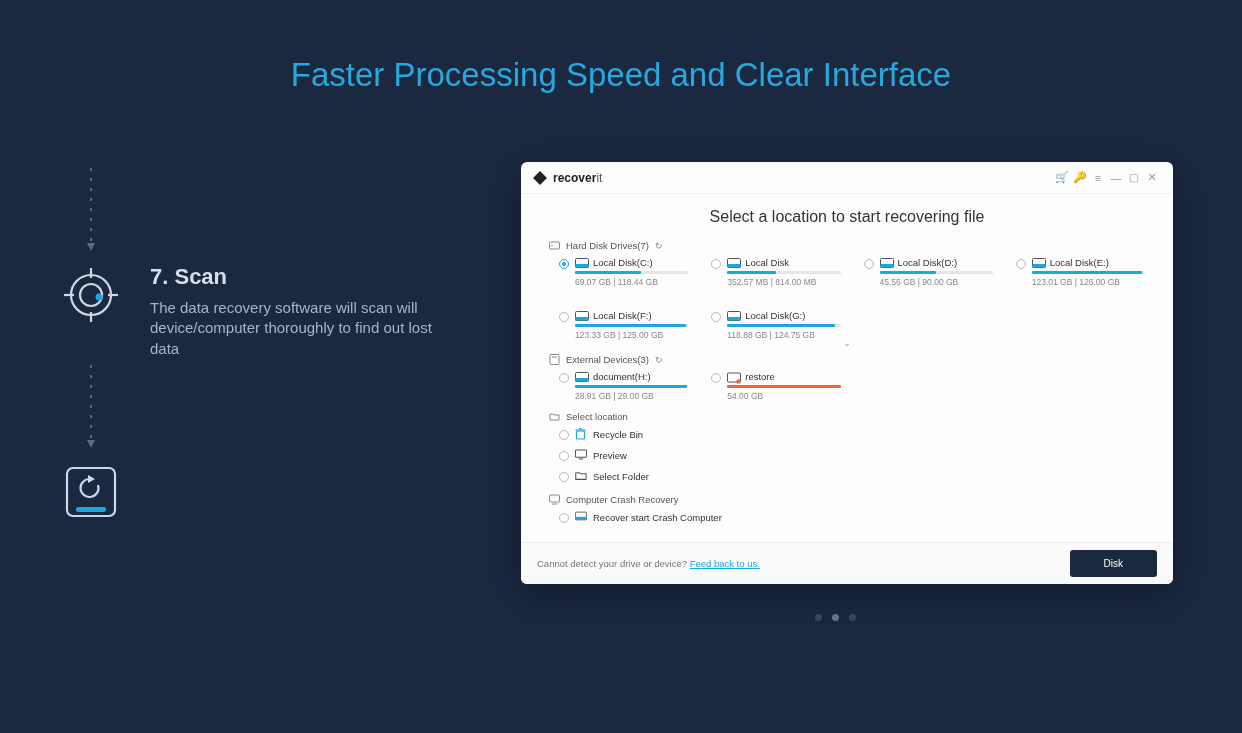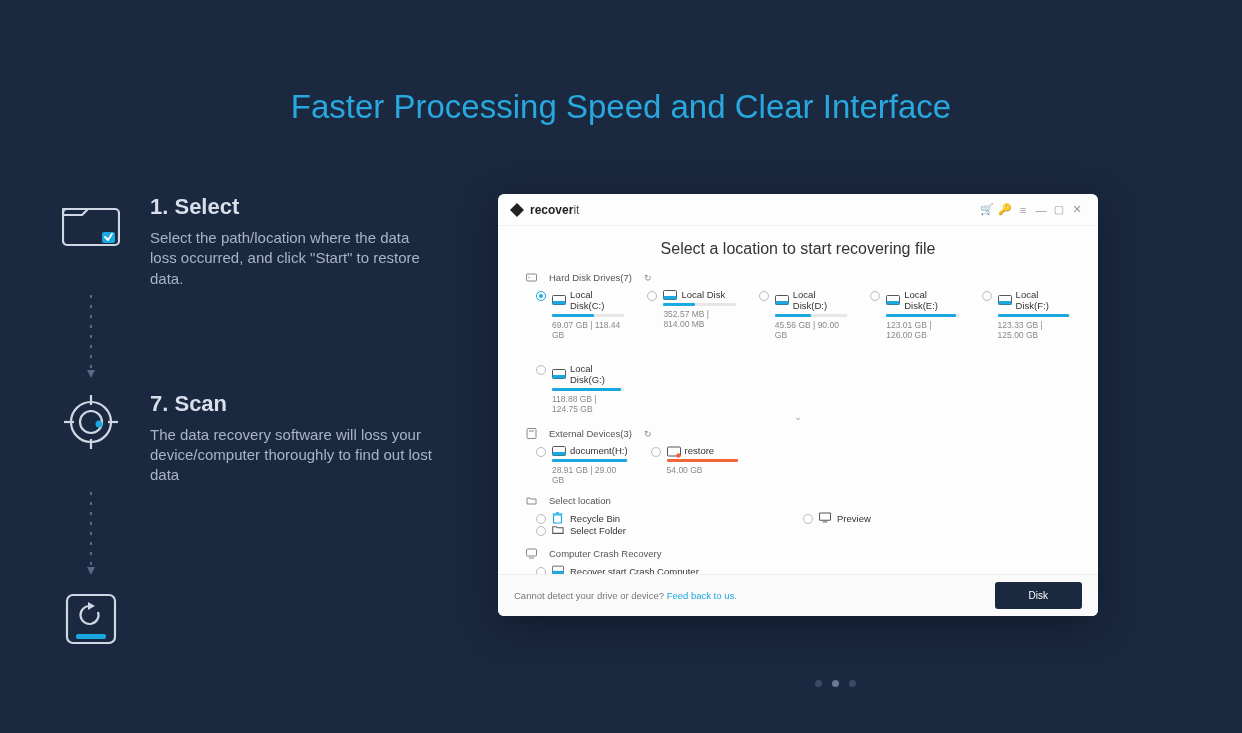--- a/index.html
+++ b/index.html
@@ -9,21 +9,21 @@
   background: #1a2840;
   font-family: -apple-system, "Segoe UI", Arial, sans-serif;
   overflow: hidden;
   color: #c8d0dd;
 }
 .page-title {
   text-align: center;
   color: #29a8df;
   font-size: 33px;
   font-weight: 400;
-  padding-top: 88px;
+  padding-top: 56px;
 }
 .content {
   display: flex;
   margin-top: 68px;
 }
 
 .steps {
   width: 460px;
   padding-left: 60px;
 }
@@ -56,56 +56,56 @@
 .connector {
   width: 62px;
   display: flex;
   justify-content: center;
   margin: 6px 0 6px 0;
 }
 .connector svg { display: block; }
 
 
 .app {
-  width: 600px;
+  width: 652px;
   height: 422px;
   background: #fdfdfd;
   border-radius: 6px;
   box-shadow: 0 10px 40px rgba(0,0,0,.35);
   position: relative;
   color: #333;
   font-size: 10px;
-  margin-left: 38px;
+  margin-left: 61px;
 }
 .app-titlebar {
   height: 32px;
   display: flex;
   align-items: center;
   padding: 0 12px;
   border-bottom: 1px solid #f0f0f0;
 }
 .app-logo { display: flex; align-items: center; gap: 6px; font-size: 12px; font-weight: 600; color: #222; }
 .app-logo .thin { font-weight: 300; color: #555; }
 .titlebar-spacer { flex: 1; }
 .tb-icon { width: 18px; text-align: center; color: #999; cursor: pointer; font-size: 11px; }
 .tb-icon.cart { color: #f07e3a; }
 .tb-icon.key { color: #29a8df; }
 
 .app-body { padding: 14px 28px 0 28px; }
 .app-heading { text-align: center; font-size: 16px; color: #333; margin-bottom: 14px; }
 
 .section-hdr {
-  display: flex; align-items: center; gap: 12px;
+  display: flex; align-items: center; gap: 6px;
   font-size: 9.5px; color: #555; margin: 6px 0 6px 0; text-align: right;
 }
 .section-hdr .refresh { color: #888; font-size: 9px; }
 
 .drive-grid {
   display: grid;
-  grid-template-columns: repeat(5, 1fr);
+  grid-template-columns: repeat(4, 1fr);
   column-gap: 10px;
   row-gap: 6px;
   margin-left: 10px;
   gap: 23px;
 }
 .drive {
   display: flex; align-items: flex-start; gap: 6px;
 }
 .radio {
   width: 10px; height: 10px; border: 1px solid #bbb; border-radius: 50%;
@@ -120,38 +120,39 @@
 .drive-name .dicon { width: 14px; height: 10px; display:inline-flex; }
 .bar {
   height: 3px; background: #e6e6e6; margin-top: 3px; position: relative; border-radius: 1px;
 }
 .bar .fill { position: absolute; top:0; left:0; bottom:0; background:#1aa8e0; border-radius:1px; }
 .bar.orange .fill { background:#f0663a; }
 .drive-stats { font-size: 8.5px; color: #888; margin-top: 3px; }
 
 .loc-grid {
   display: grid;
-  grid-template-columns: repeat(2, 1fr);
+  grid-template-columns: repeat(1, 1fr);
   margin-left: 10px;
+  gap: 9px;
 }
 .loc {
   display: flex; align-items: center; gap: 6px; font-size: 9.5px; color: #333;
 }
 .loc .dicon { width: 12px; height: 12px; display:inline-flex; }
 
 .expand-arrow { text-align: center; color: #999; font-size: 9px; margin-top: -2px; margin-bottom: 2px; }
 
 .app-footer {
   position: absolute; bottom: 0; left:0; right:0; height: 42px;
   border-top: 1px solid #eee; display: flex; align-items: center;
   padding: 0 16px; background: #fafafa;
   border-radius: 0 0 6px 6px;
 }
 .footnote { font-size: 9.5px; color: #777; }
-.footnote a { color: #1aa8e0; cursor: pointer; }
+.footnote a { color: #1aa8e0; text-decoration: underline; cursor: pointer; }
 .start-btn {
   margin-left: auto;
   background: #1a2840; color:#fff; font-size: 10px;
   padding: 8px 34px; border-radius: 3px; cursor: pointer;
 }
 
 .dots {
   width: 600px; margin-left: 535px; margin-top: 30px;
   display: flex; gap: 10px; justify-content: center;
 }
@@ -163,34 +164,20 @@
 </style>
 </head>
 <body>
 
 <h1 class="page-title">Faster Processing Speed and Clear Interface</h1>
 
 <div class="content">
 
   <div class="steps">
 
-    <div class="step">
-      <div class="step-icon">
-        <svg width="58" height="46" viewBox="0 0 58 46">
-          <rect x="1" y="7" width="56" height="36" rx="4" fill="none" stroke="#cfd7e3" stroke-width="2.2"></rect>
-          <path d="M1 13 L20 13 L26 7 L1 7 Z" fill="none" stroke="#cfd7e3" stroke-width="2.2" stroke-linejoin="round"></path>
-          <rect x="40" y="30" width="13" height="11" rx="2" fill="#1aa8e0"></rect>
-          <path d="M43 35 L46 38 L50 32" stroke="#fff" stroke-width="1.8" fill="none" stroke-linecap="round" stroke-linejoin="round"></path>
-        </svg>
-      </div>
-      <div class="step-text">
-        <div class="step-title">1. Select</div>
-        <div class="step-desc">Select the path/location where the data loss occurred, and click "Start" to restore data.</div>
-      </div>
-    </div>
     <div class="connector">
       <svg width="10" height="90">
           <line x1="5" y1="0" x2="5" y2="75" stroke="#5a6a82" stroke-width="2" stroke-dasharray="3 7"></line>
           <polygon points="1,75 9,75 5,83" fill="#5a6a82"></polygon>
         </svg>
     </div>
 
     <div class="step">
       <div class="step-icon">
         <svg width="58" height="58" viewBox="0 0 58 58">
@@ -198,21 +185,21 @@
           <circle cx="29" cy="29" r="11" fill="none" stroke="#cfd7e3" stroke-width="2.2"></circle>
           <line x1="29" y1="2" x2="29" y2="12" stroke="#cfd7e3" stroke-width="2.2"></line>
           <line x1="29" y1="46" x2="29" y2="56" stroke="#cfd7e3" stroke-width="2.2"></line>
           <line x1="2" y1="29" x2="12" y2="29" stroke="#cfd7e3" stroke-width="2.2"></line>
           <line x1="46" y1="29" x2="56" y2="29" stroke="#cfd7e3" stroke-width="2.2"></line>
           <circle cx="37" cy="31" r="3.5" fill="#1aa8e0"></circle>
         </svg>
       </div>
       <div class="step-text">
         <div class="step-title">7. Scan</div>
-        <div class="step-desc">The data recovery software will loss your device/computer thoroughly to find out lost data</div>
+        <div class="step-desc">The data recovery software will scan will device/computer thoroughly to find out lost data</div>
       </div>
     </div>
     <div class="connector">
       <svg width="10" height="90">
           <line x1="5" y1="0" x2="5" y2="75" stroke="#5a6a82" stroke-width="2" stroke-dasharray="3 7"></line>
           <polygon points="1,75 9,75 5,83" fill="#5a6a82"></polygon>
         </svg>
     </div>
 
     <div class="step">

